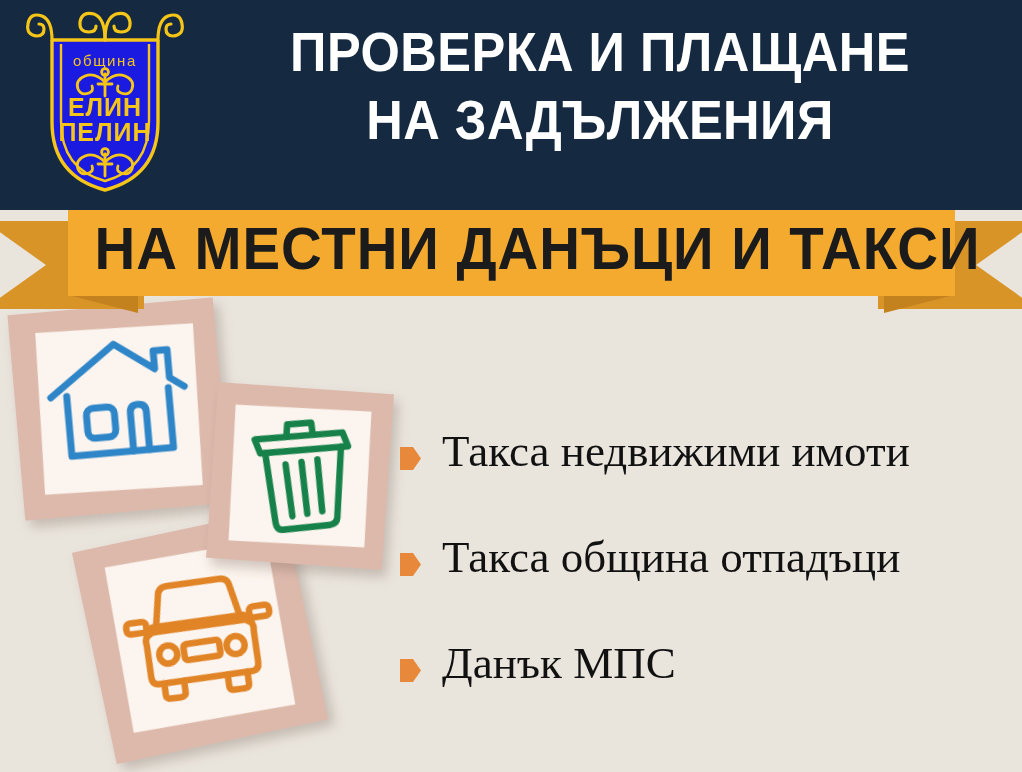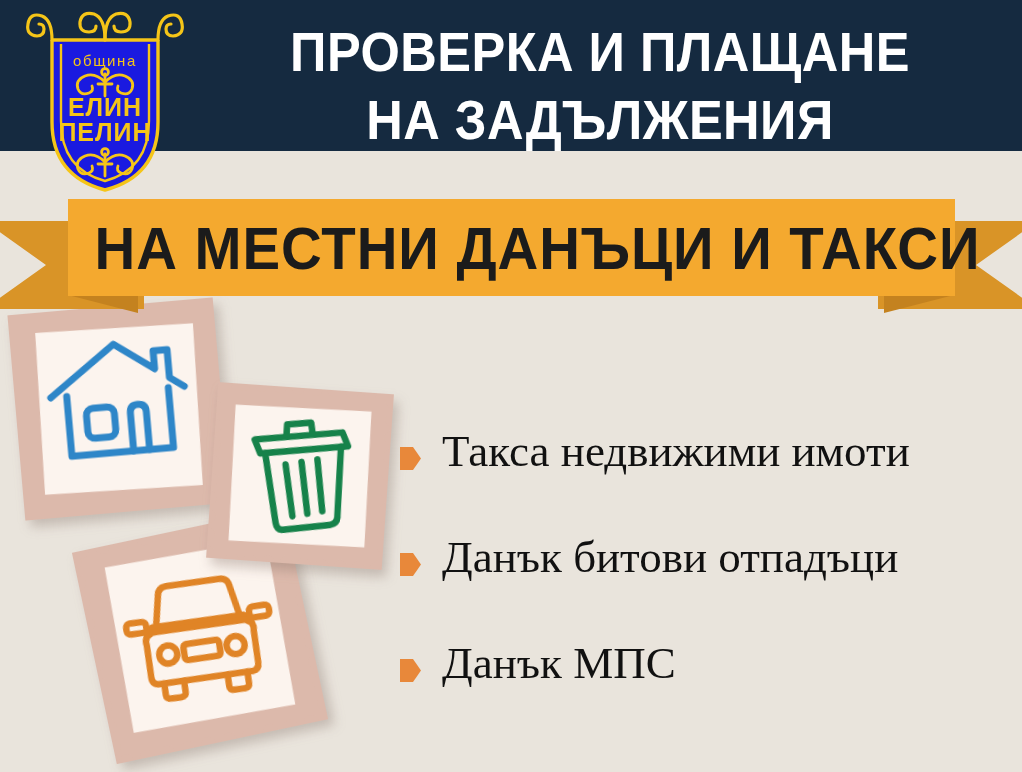--- a/index.html
+++ b/index.html
@@ -15,21 +15,21 @@
     position: relative;
     width: 1022px; height: 772px;
     background: #e9e4dc;
     overflow: hidden;
   }
 
   
   .header {
     position: absolute;
     left: 0; top: 0;
-    width: 1022px; height: 151px;
+    width: 1022px; height: 210px;
     background: #152a40;
     z-index: 5;
   }
   .crest {
     position: absolute;
     left: 22px; top: 4px;
     width: 166px; height: 192px;
   }
   .header-title {
     position: absolute;
@@ -401,21 +401,21 @@
       </span>
       <span class="item-label">Такса недвижими имоти</span>
     </div>
 
     <div class="list-item">
       <span class="bullet">
         <svg width="21" height="25" viewBox="0 0 21 25">
           <path d="M0 1 L13 1 L21 12.5 L13 24 L0 24 Z" fill="#e8883a"></path>
         </svg>
       </span>
-      <span class="item-label">Данък битови отпадъци</span>
+      <span class="item-label">Такса община отпадъци</span>
     </div>
 
     <div class="list-item">
       <span class="bullet">
         <svg width="21" height="25" viewBox="0 0 21 25">
           <path d="M0 1 L13 1 L21 12.5 L13 24 L0 24 Z" fill="#e8883a"></path>
         </svg>
       </span>
       <span class="item-label">Данък МПС</span>
     </div>

